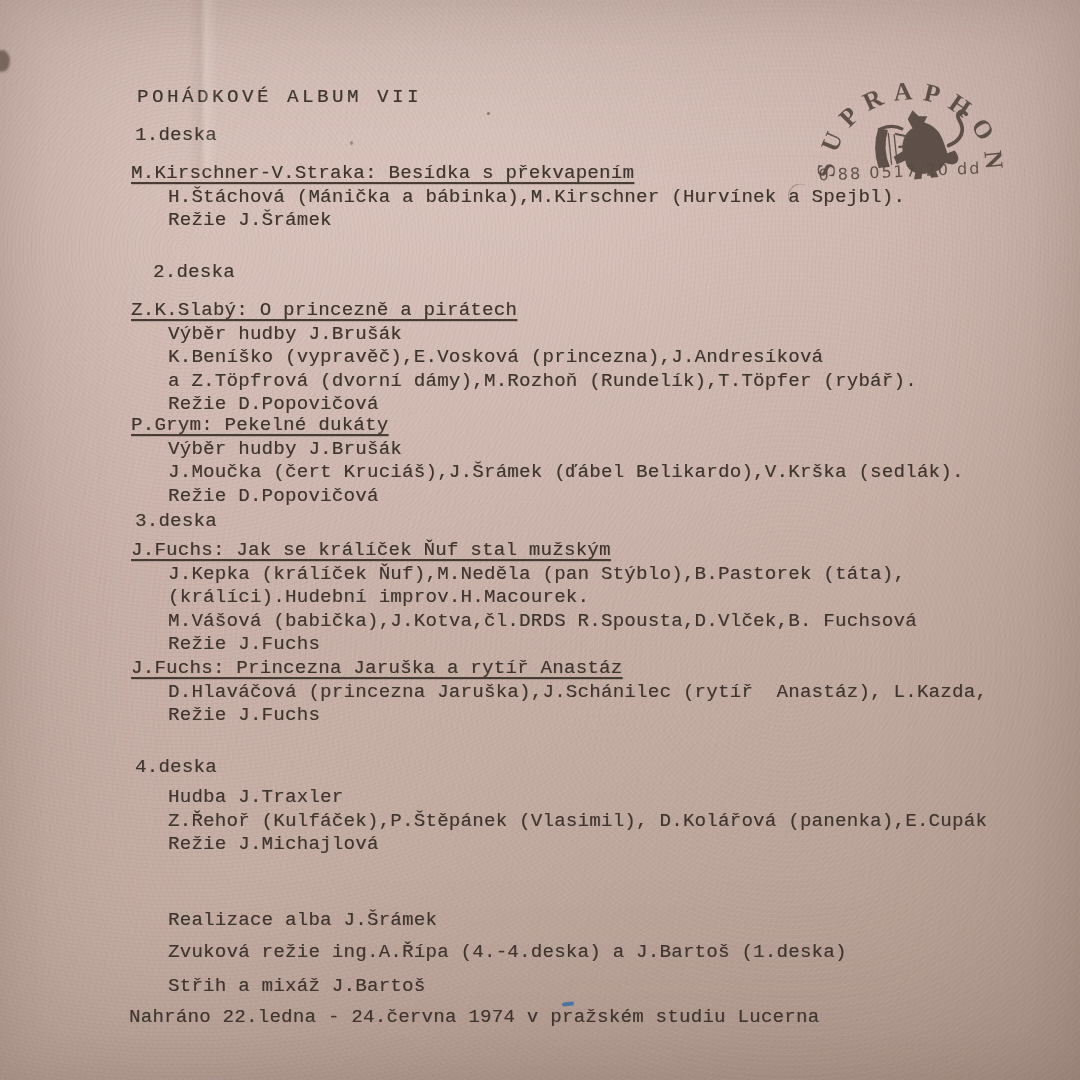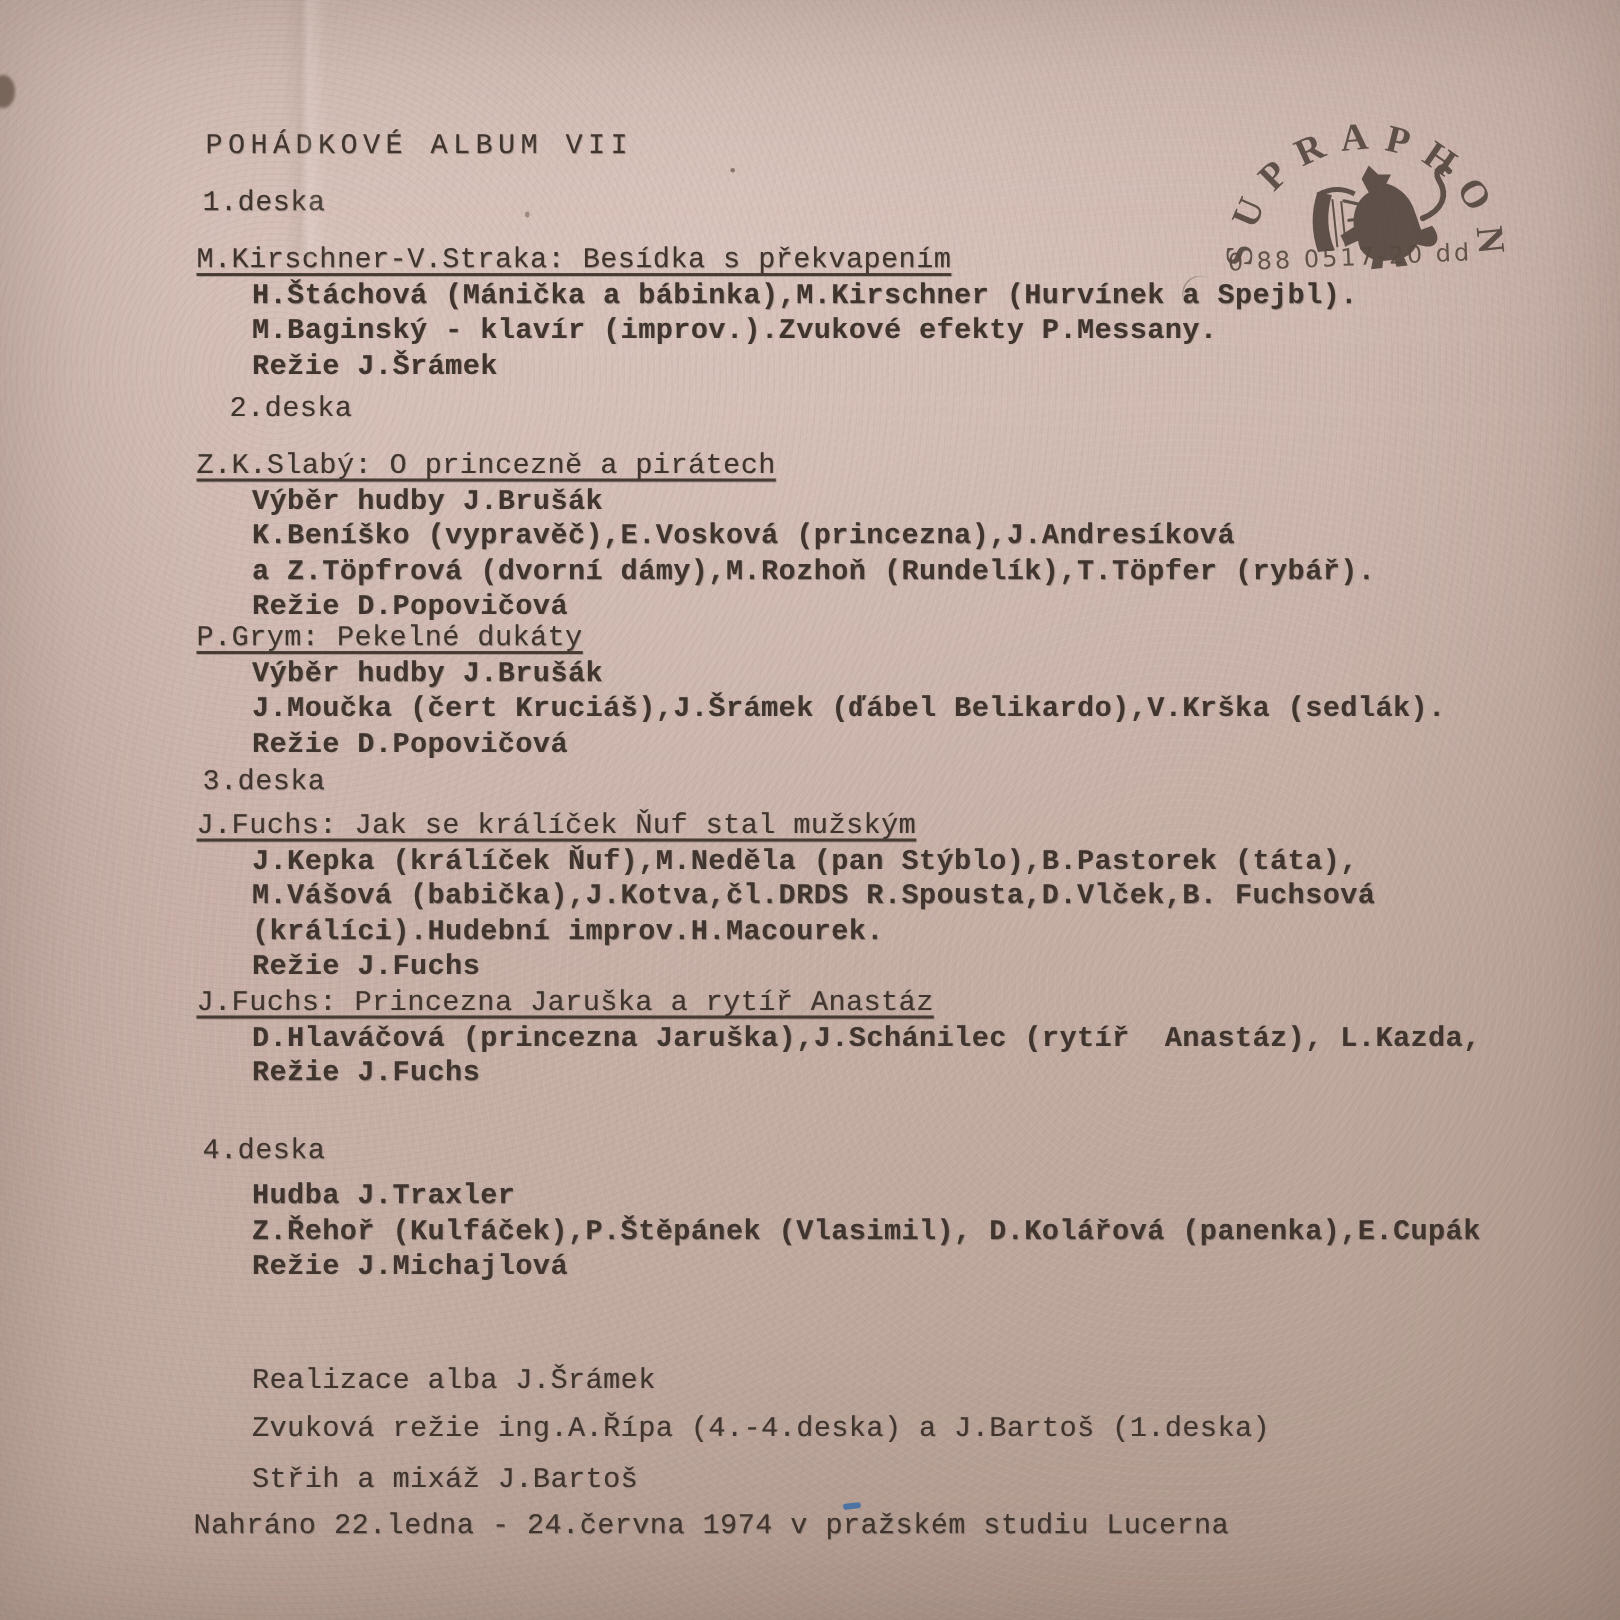--- a/index.html
+++ b/index.html
@@ -32,21 +32,21 @@
     text-shadow:0.4px 0.4px 0.6px rgba(63,53,46,0.45);
   }
   .title{left:137px;top:86px;letter-spacing:3.6px;}
   .disc{font-size:19px;}
   .heading{
     text-decoration:underline;
     text-decoration-thickness:2px;
     text-decoration-color:rgba(58,47,40,0.85);
     text-underline-offset:4px;
   }
-  .indent{padding-left:37px;font-weight:bold;}
+  .indent{padding-left:37px;}
   .logo{
     position:absolute;left:812px;top:78px;width:188px;height:104px;z-index:2;
     transform:rotate(-6deg);opacity:0.82;
   }
   .catalog{
     position:absolute;left:800px;top:162px;width:200px;z-index:2;
     text-align:center;
     font-family:"DejaVu Sans","Liberation Sans",sans-serif;
     font-size:16px;letter-spacing:2px;color:#584a41;
     transform:rotate(-2.5deg);opacity:0.92;
@@ -89,21 +89,20 @@
   </svg>
   <div class="catalog">0 88 0517-20 dd</div>
 
   <div class="txt line title">POHÁDKOVÉ ALBUM VII</div>
 
   <div class="txt line disc" style="left:135px;top:124px">1.deska</div>
 
   <div class="txt" style="left:131px;top:162px">
     <div class="line heading">M.Kirschner-V.Straka: Besídka s překvapením</div>
     <div class="line indent">H.Štáchová (Mánička a bábinka),M.Kirschner (Hurvínek a Spejbl).</div>
-    <div class="line indent">M.Baginský - klavír (improv.).Zvukové efekty P.Messany.</div>
     <div class="line indent">Režie J.Šrámek</div>
   </div>
 
   <div class="txt line disc" style="left:153px;top:261px">2.deska</div>
 
   <div class="txt" style="left:131px;top:299px">
     <div class="line heading">Z.K.Slabý: O princezně a pirátech</div>
     <div class="line indent">Výběr hudby J.Brušák</div>
     <div class="line indent">K.Beníško (vypravěč),E.Vosková (princezna),J.Andresíková</div>
     <div class="line indent">a Z.Töpfrová (dvorní dámy),M.Rozhoň (Rundelík),T.Töpfer (rybář).</div>
@@ -115,22 +114,22 @@
     <div class="line indent">Výběr hudby J.Brušák</div>
     <div class="line indent">J.Moučka (čert Kruciáš),J.Šrámek (ďábel Belikardo),V.Krška (sedlák).</div>
     <div class="line indent">Režie D.Popovičová</div>
   </div>
 
   <div class="txt line disc" style="left:135px;top:510px">3.deska</div>
 
   <div class="txt" style="left:131px;top:539px">
     <div class="line heading">J.Fuchs: Jak se králíček Ňuf stal mužským</div>
     <div class="line indent">J.Kepka (králíček Ňuf),M.Neděla (pan Stýblo),B.Pastorek (táta),</div>
+    <div class="line indent">(králíci).Hudební improv.H.Macourek.</div>
     <div class="line indent">M.Vášová (babička),J.Kotva,čl.DRDS R.Spousta,D.Vlček,B. Fuchsová</div>
-    <div class="line indent">(králíci).Hudební improv.H.Macourek.</div>
     <div class="line indent">Režie J.Fuchs</div>
   </div>
 
   <div class="txt" style="left:131px;top:657px">
     <div class="line heading">J.Fuchs: Princezna Jaruška a rytíř Anastáz</div>
     <div class="line indent">D.Hlaváčová (princezna Jaruška),J.Schánilec (rytíř  Anastáz), L.Kazda,</div>
     <div class="line indent">Režie J.Fuchs</div>
   </div>
 
   <div class="txt line disc" style="left:135px;top:756px">4.deska</div>

